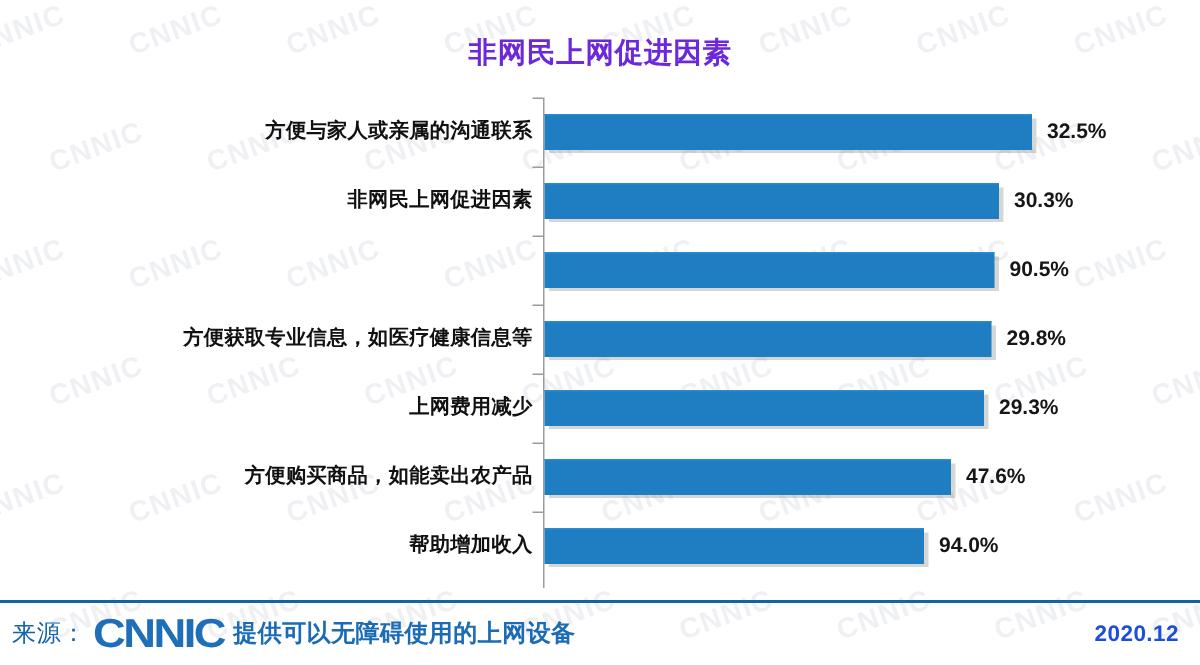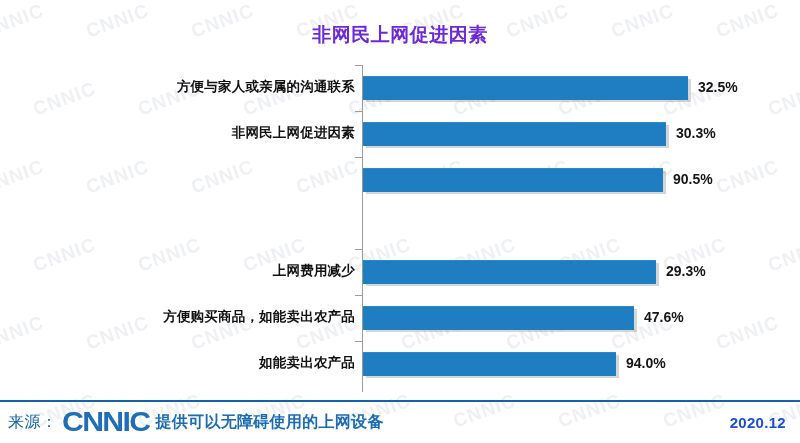--- a/index.html
+++ b/index.html
@@ -260,37 +260,44 @@
         <div class="bar-shadow" style="width: 303px;"></div>
         <div class="bar" style="width: 303px; background: rgb(31, 126, 194);"></div>
         <div class="bar-value" style="left: 676px;">30.3%</div>
       </div>
       <div class="bar-row" style="top: 95px;">
         <div class="axis-tick" style="top: 0px;"></div>
         <div class="bar-shadow" style="width: 300px;"></div>
         <div class="bar" style="width: 300px; background: rgb(31, 126, 194);"></div>
         <div class="bar-value" style="left: 673px;">90.5%</div>
       </div>
+      <div class="bar-row" style="top: 141px;">
+        <div class="axis-tick" style="top: 0px;"></div>
+        <div class="cat-label">方便获取专业信息，如医疗健康信息等</div>
+        <div class="bar-shadow" style="width: 298px;"></div>
+        <div class="bar" style="width: 298px; background: rgb(31, 126, 194);"></div>
+        <div class="bar-value" style="left: 671px;">29.8%</div>
+      </div>
       <div class="bar-row" style="top: 187px;">
         <div class="axis-tick" style="top: 0px;"></div>
         <div class="cat-label">上网费用减少</div>
         <div class="bar-shadow" style="width: 293px;"></div>
         <div class="bar" style="width: 293px; background: rgb(31, 126, 194);"></div>
         <div class="bar-value" style="left: 666px;">29.3%</div>
       </div>
       <div class="bar-row" style="top: 233px;">
         <div class="axis-tick" style="top: 0px;"></div>
         <div class="cat-label">方便购买商品，如能卖出农产品</div>
         <div class="bar-shadow" style="width: 271px;"></div>
         <div class="bar" style="width: 271px; background: rgb(31, 126, 194);"></div>
         <div class="bar-value" style="left: 644px;">47.6%</div>
       </div>
       <div class="bar-row" style="top: 279px;">
         <div class="axis-tick" style="top: 0px;"></div>
-        <div class="cat-label">如能卖出农产品</div>
+        <div class="cat-label">帮助增加收入</div>
         <div class="bar-shadow" style="width: 253px;"></div>
         <div class="bar" style="width: 253px; background: rgb(31, 126, 194);"></div>
         <div class="bar-value" style="left: 626px;">94.0%</div>
       </div>
     </div>
 
 </div>
 
 <div id="footer-divider"></div>
 

